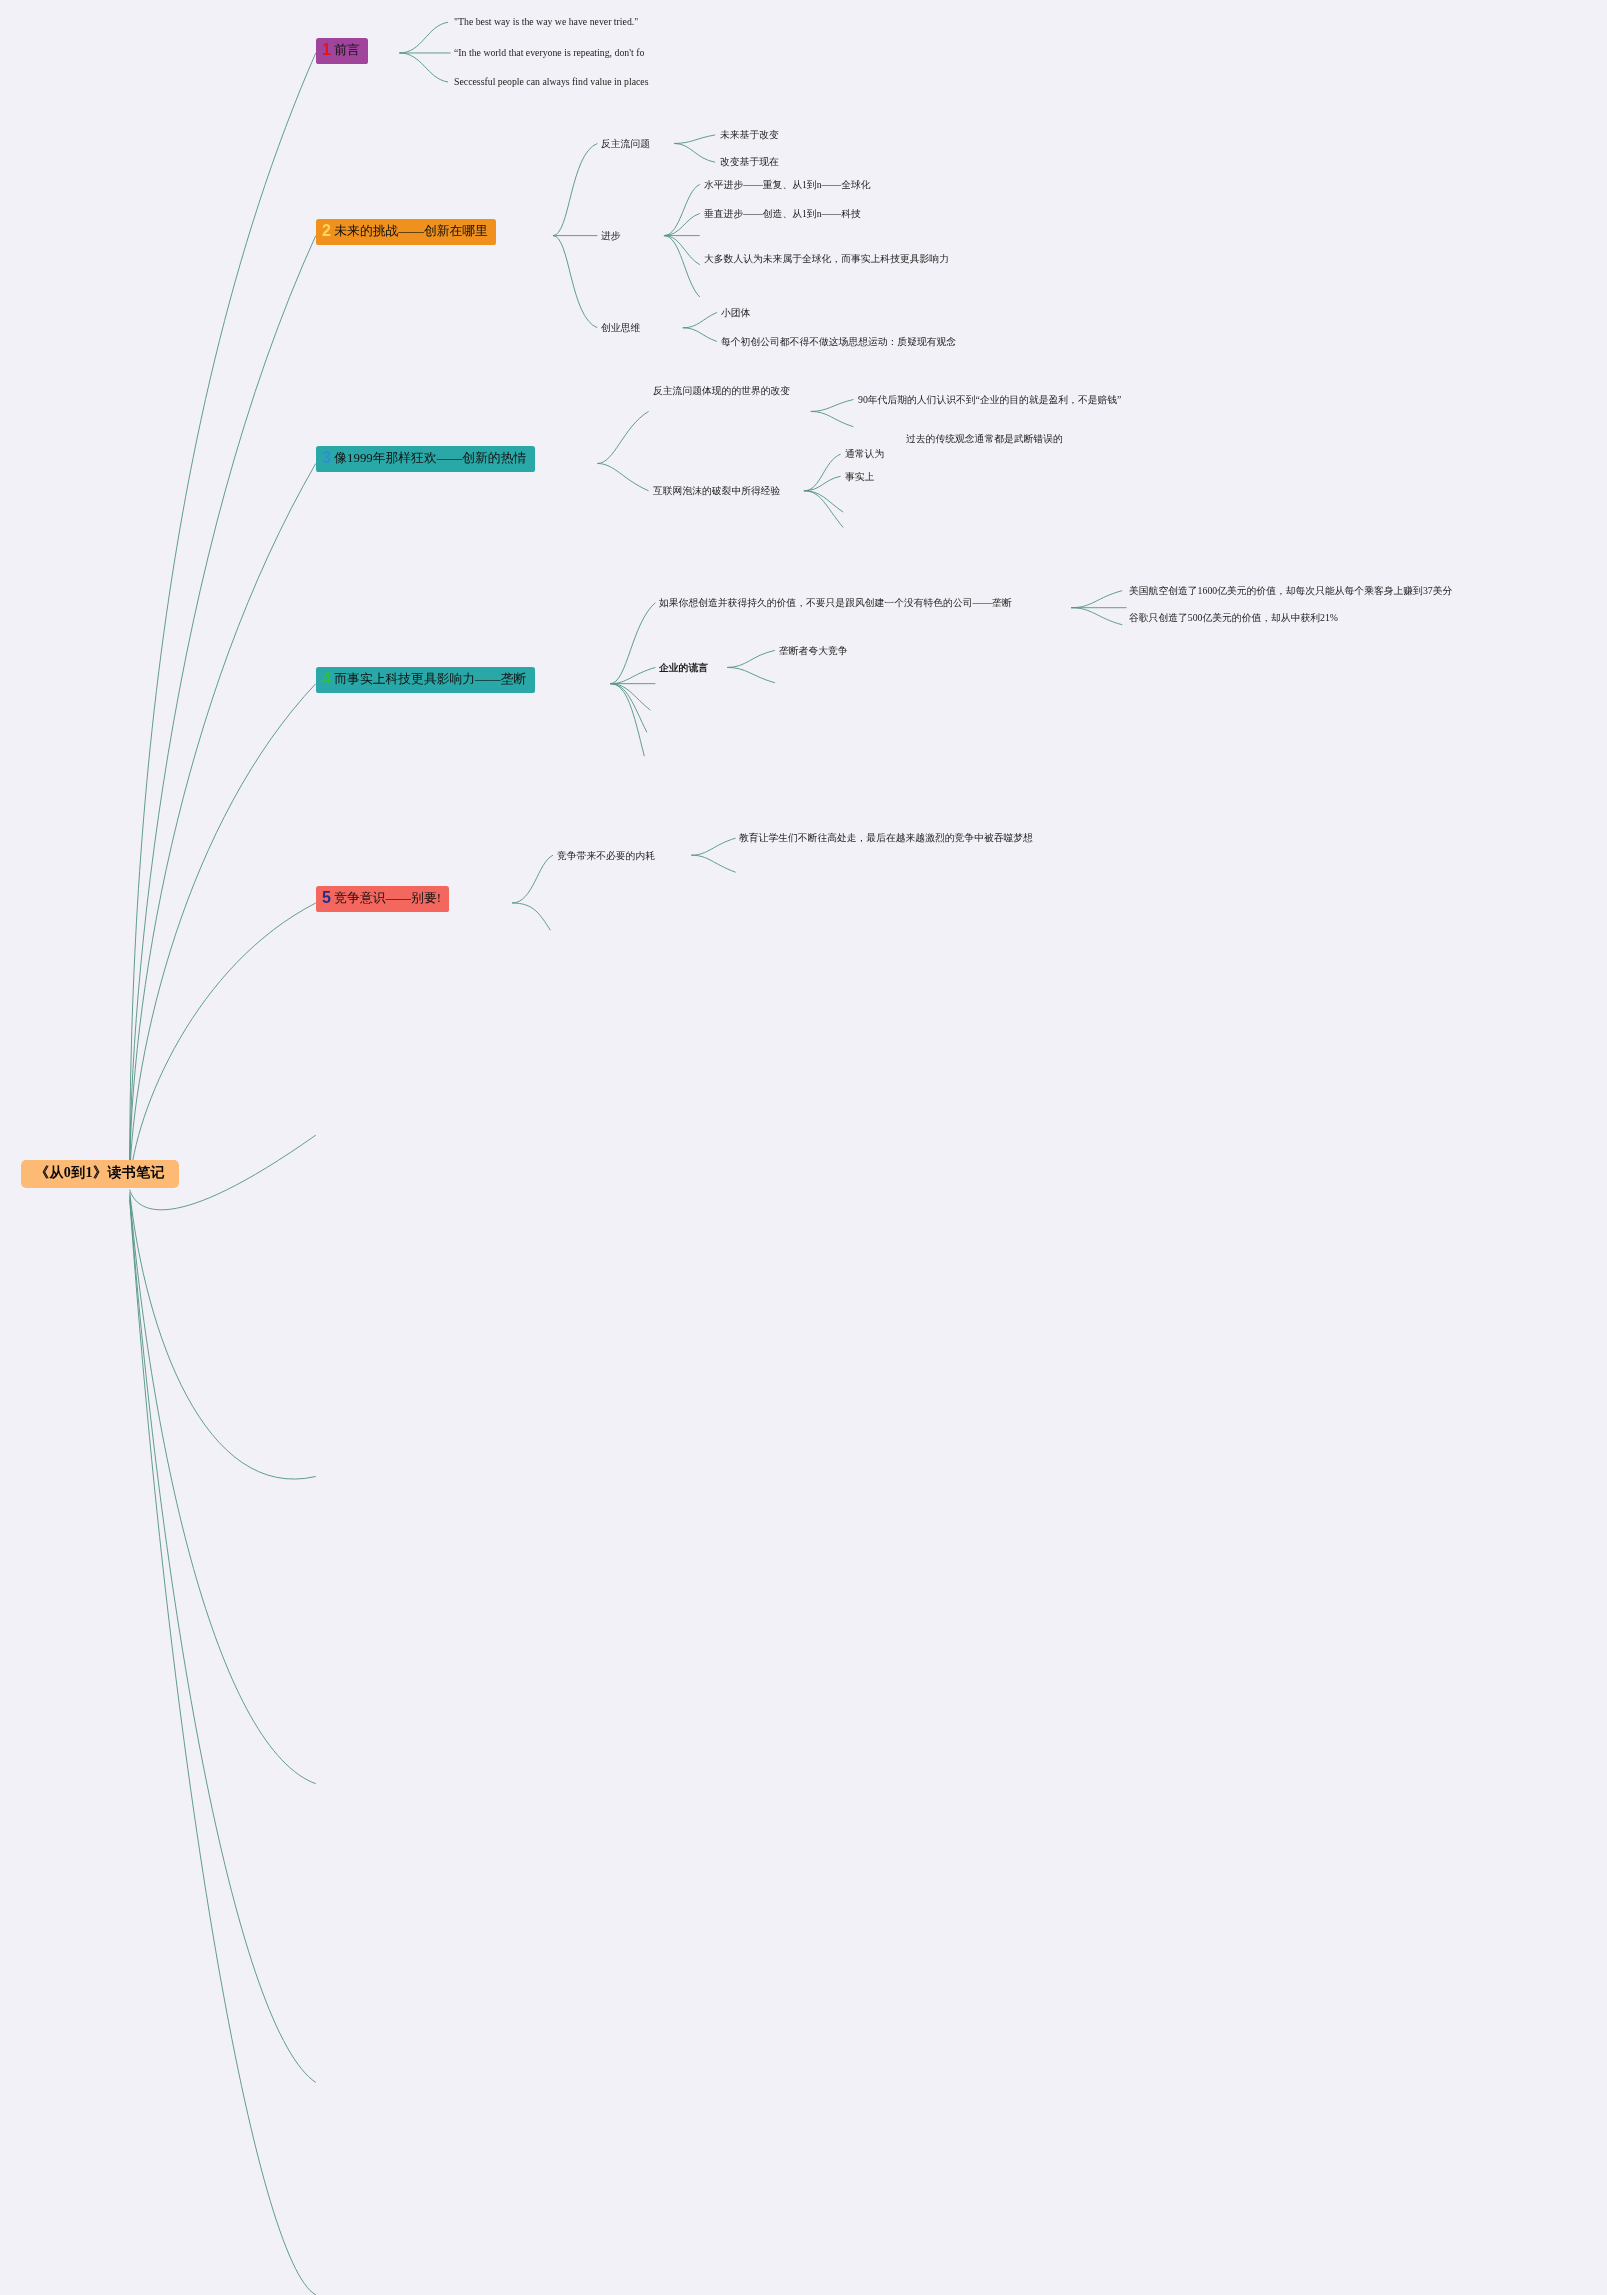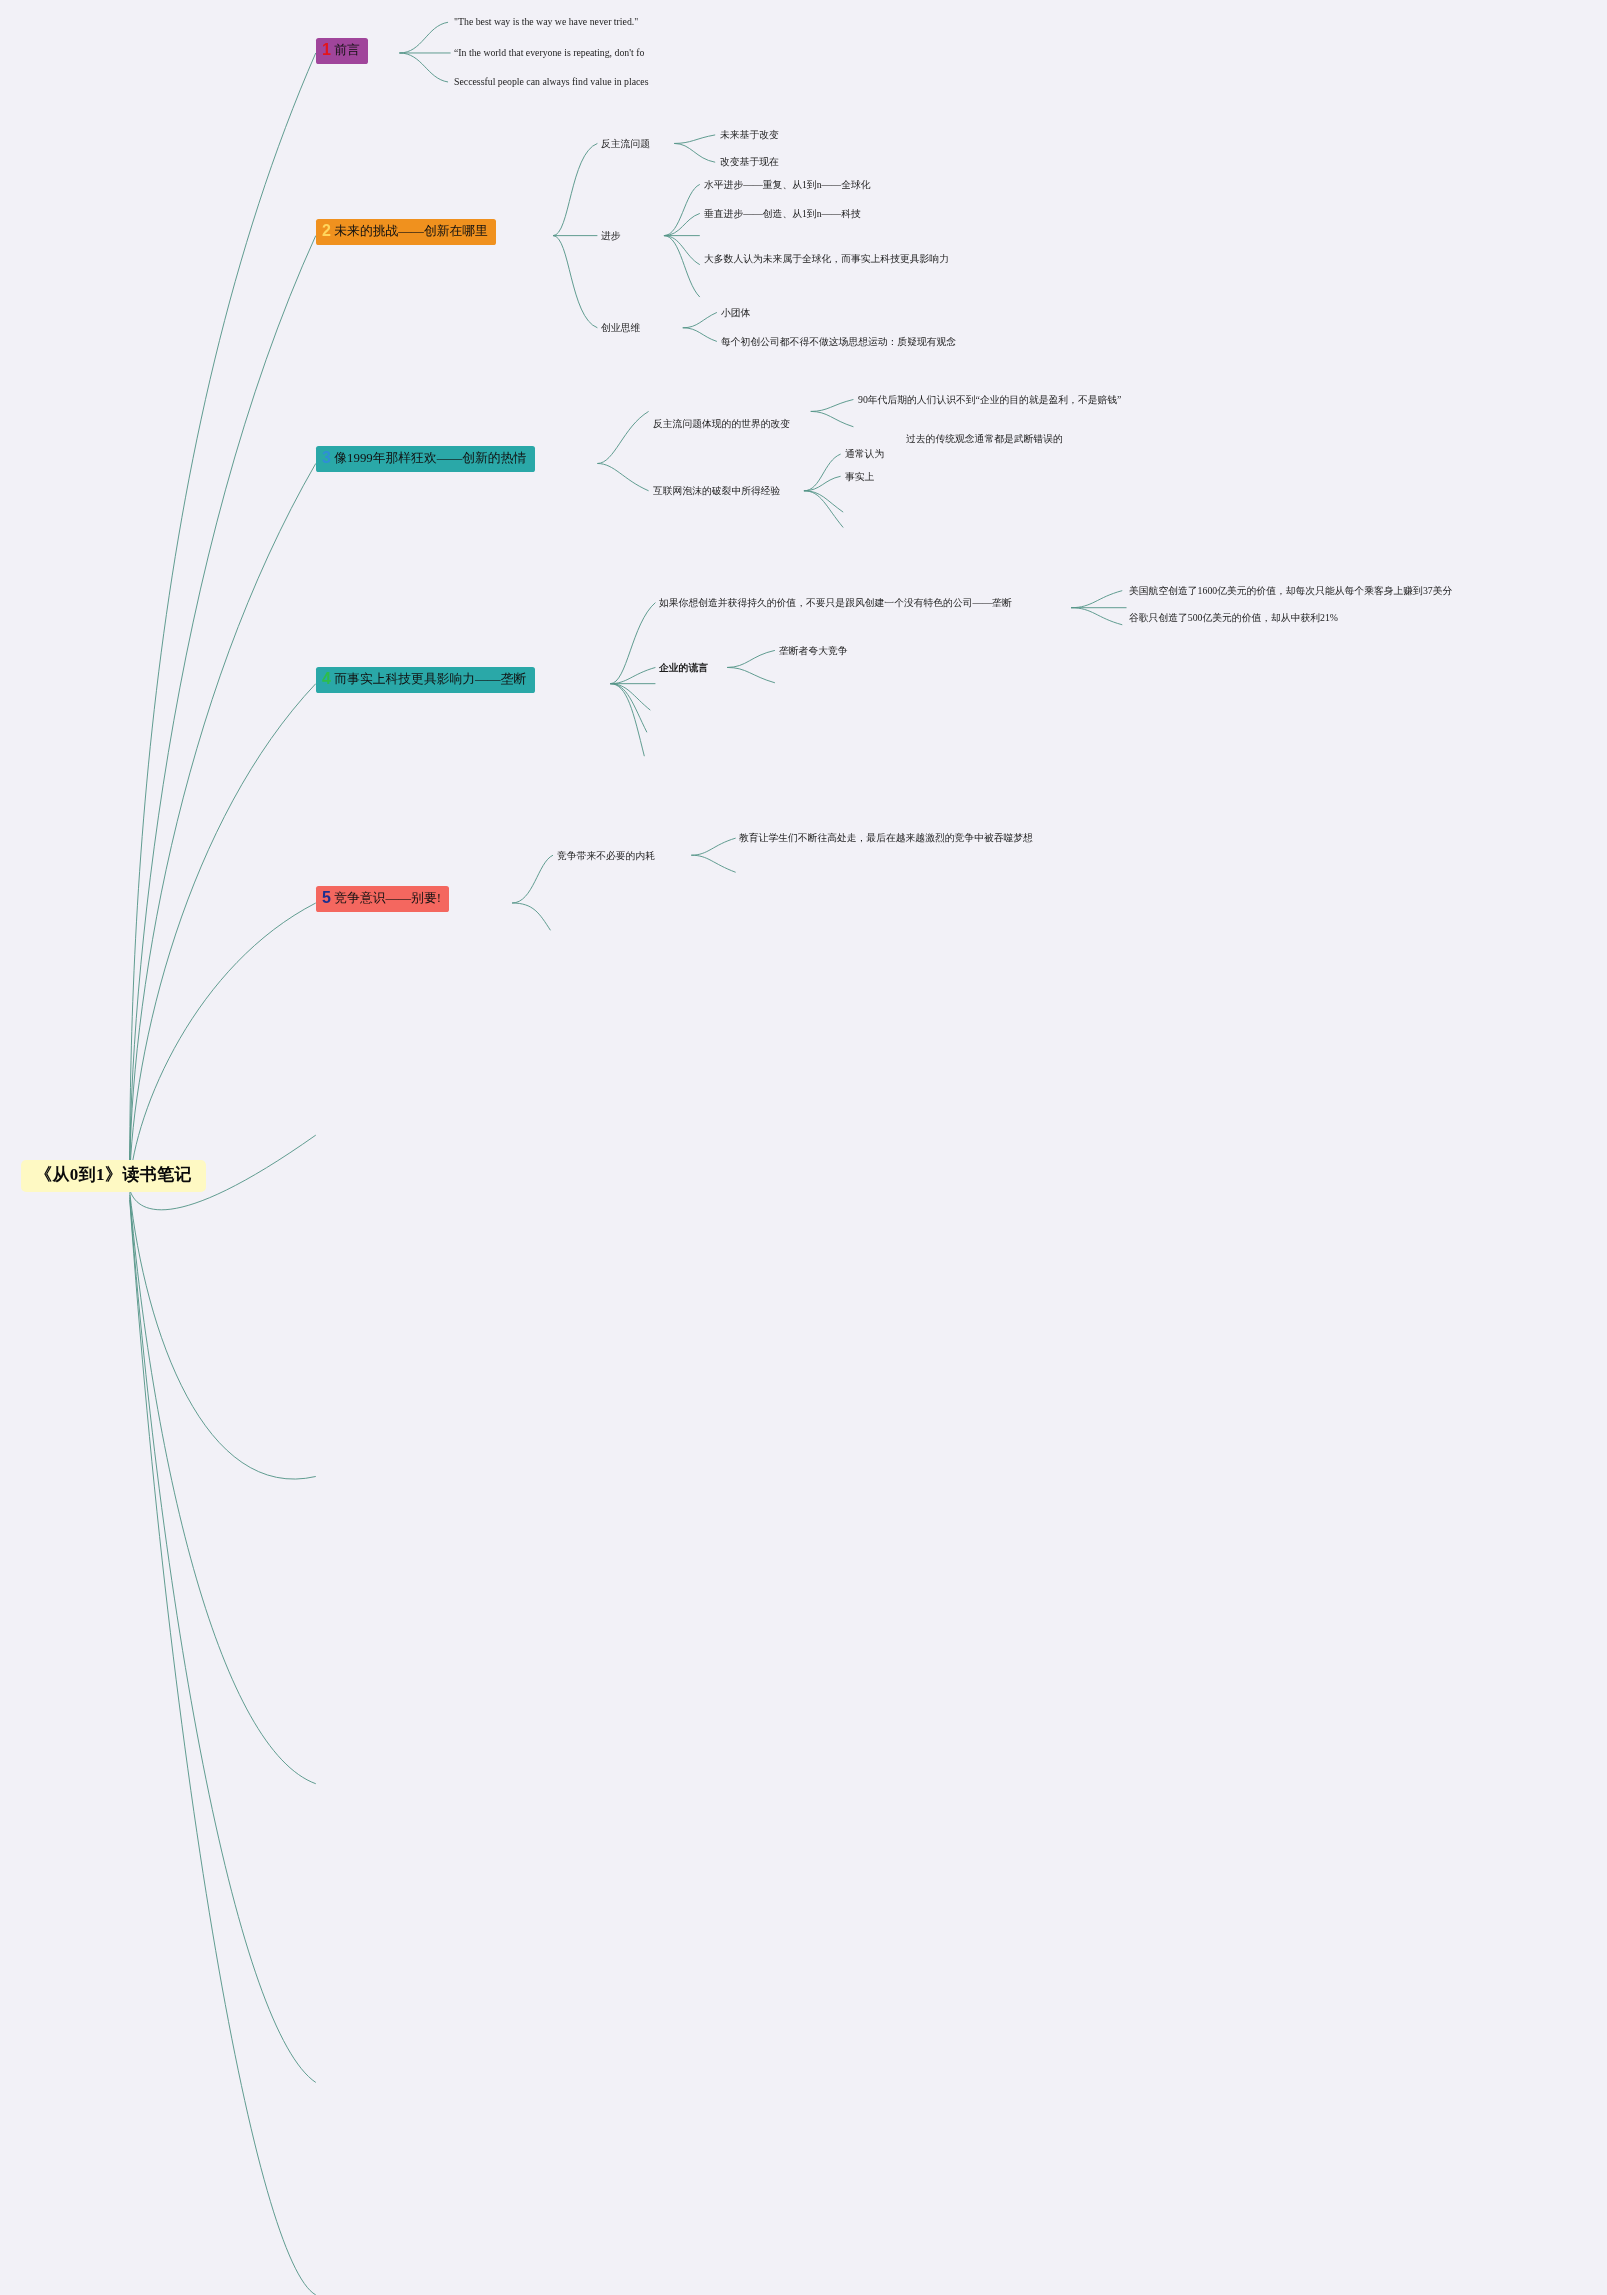--- a/index.html
+++ b/index.html
@@ -27,27 +27,27 @@
     height: 2295px;
     pointer-events: none;
   }
   .node {
     position: absolute;
     white-space: nowrap;
     box-sizing: border-box;
   }
   
   .root {
-    background: #fef9c3;
+    background: #fdba74;
     color: #0a0a0a;
     border-radius: 5.1px;
     padding: 6px 13.7px 7.7px 13.7px;
     font-family: "Liberation Serif", "DejaVu Serif", serif;
     font-weight: bold;
-    font-size: 17px;
+    font-size: 14px;
     line-height: 1.05;
     letter-spacing: 0.4px;
   }
   
   .topic {
     border-radius: 2.6px;
     padding: 3.4px 8.5px 4.3px 6px;
     color: #111;
     font-family: "Liberation Serif", "DejaVu Serif", serif;
     font-size: 12.8px;
@@ -172,21 +172,21 @@
 
   <div class="node leaf" style="left:601px; top:321px;">创业思维</div>
   <div class="node leaf" style="left:721px; top:306px;">小团体</div>
   <div class="node leaf" style="left:721px; top:335px;">每个初创公司都不得不做这场思想运动：质疑现有观念</div>
 
   <div class="node topic" style="left:316px; top:446px; background:#2aa8a8;">
     <span class="num" style="color:#2f8ed6">3</span>
     <span>像1999年那样狂欢——创新的热情</span>
   </div>
 
-  <div class="node leaf" style="left:653px; top:417px;">反主流问题体现的的世界的改变</div>
+  <div class="node leaf" style="left:653px; top:384px;">反主流问题体现的的世界的改变</div>
   <div class="node leaf" style="left:858px; top:393px;">90年代后期的人们认识不到“企业的目的就是盈利，不是赔钱”</div>
   <div class="node leaf" style="left:906px; top:420px;margin-top:12px;">过去的传统观念通常都是武断错误的</div>
 
   <div class="node leaf" style="left:653px; top:484px;">互联网泡沫的破裂中所得经验</div>
   <div class="node leaf" style="left:845px; top:447px;text-align:center;">通常认为</div>
   <div class="node leaf" style="left:845px; top:470px;">事实上</div>
 
   <div class="node topic" style="left:316px; top:667px; background:#2aa8a8;">
     <span class="num" style="color:#2ebd4a">4</span>
     <span>而事实上科技更具影响力——垄断</span>

